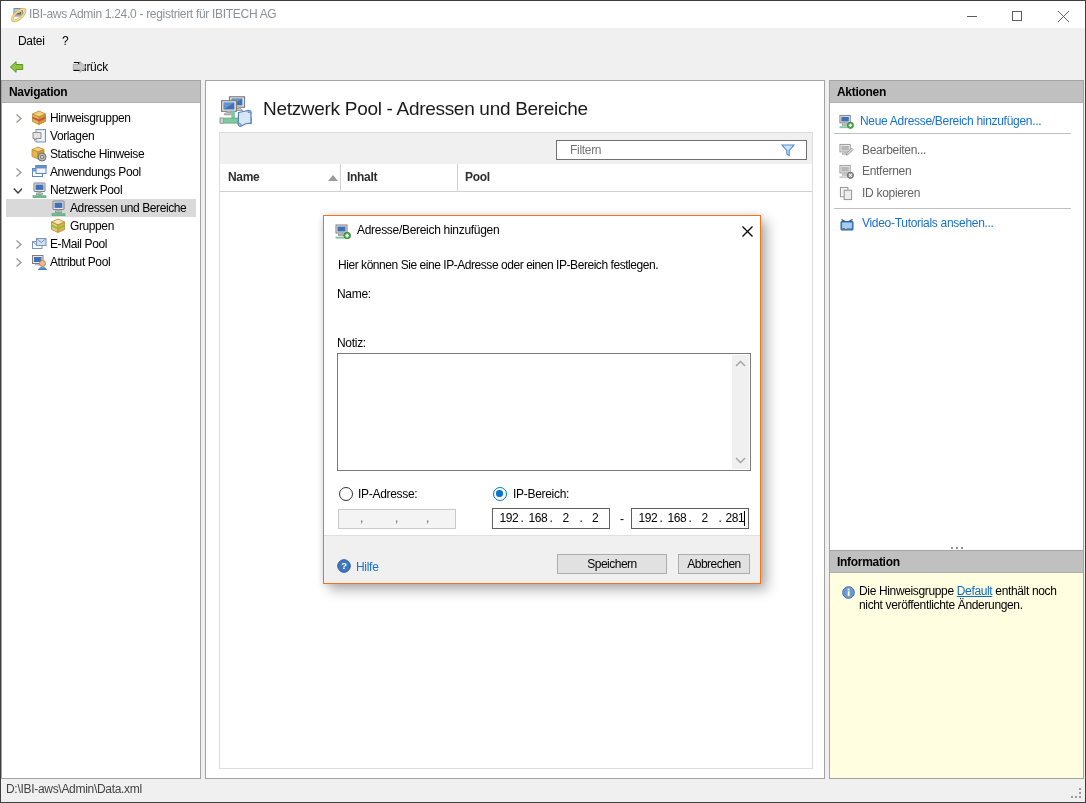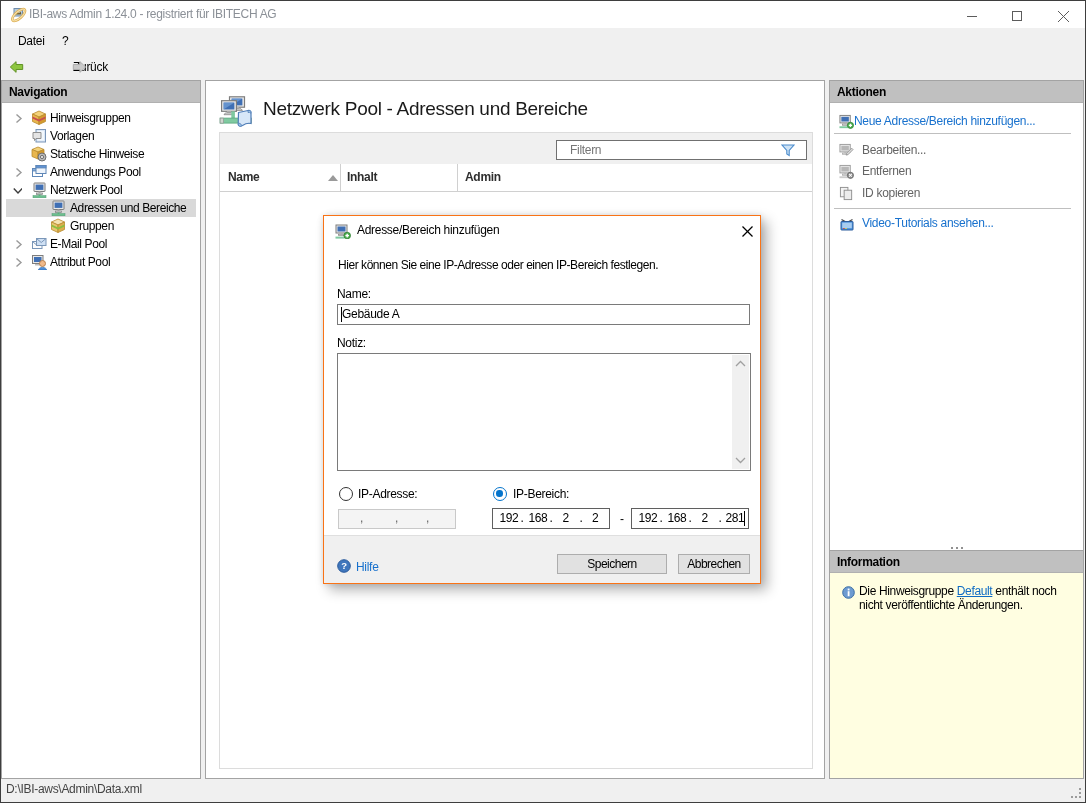--- a/index.html
+++ b/index.html
@@ -195,39 +195,39 @@
         <path d="M1 1 L13 1 L8.2 6.5 L8.2 11.5 L5.8 10 L5.8 6.5 Z" fill="#cfe3f5" stroke="#4b8ccd" stroke-width="1.1"></path>
       </svg>
     </div>
 
     <div class="abs" style="left:0;top:31px;right:0;height:28px;border-bottom:1px solid #d0d0d0;background:#fff;">
       <div class="abs" style="left:8px;top:0;line-height:27px;font-weight:bold;color:#2e2e2e;">Name</div>
       <div class="abs" style="left:108px;top:11px;width:0;height:0;border-left:5.5px solid transparent;border-right:5.5px solid transparent;border-bottom:6px solid #9a9a9a;"></div>
       <div class="abs" style="left:120px;top:0;bottom:0;width:1px;background:#d0d0d0;"></div>
       <div class="abs" style="left:127px;top:0;line-height:27px;font-weight:bold;color:#2e2e2e;">Inhalt</div>
       <div class="abs" style="left:237px;top:0;bottom:0;width:1px;background:#d0d0d0;"></div>
-      <div class="abs" style="left:245px;top:0;line-height:27px;font-weight:bold;color:#2e2e2e;">Admin</div>
+      <div class="abs" style="left:245px;top:0;line-height:27px;font-weight:bold;color:#2e2e2e;">Pool</div>
     </div>
   </div>
 </div>
 
 <div class="panel" style="left:829px;top:80px;width:255px;height:470px;border-bottom:none;">
   <div class="phead">Aktionen</div>
   <div id="actions">
       <span class="abs" style="left:9px;top:33px;"><svg width="15" height="15" viewBox="0 0 16 15">
           <rect x="1" y="1" width="11" height="8" fill="#ececec" stroke="#7d7d7d" stroke-width="1"></rect>
           <rect x="2.5" y="2.5" width="8" height="5" fill="#3f6fb4"></rect>
           <rect x="5.6" y="9" width="2" height="1.4" fill="#c3c3c3"></rect>
           <rect x="3.6" y="10.2" width="6" height="1.3" fill="#e3e3e3" stroke="#7d7d7d" stroke-width="0.6"></rect>
           <rect x="0.5" y="12.6" width="9" height="2" fill="#7fc9a0"></rect>
           <circle cx="12.2" cy="11.6" r="3.3" fill="#4caf50" stroke="#2e7d32" stroke-width="0.8"></circle>
           <rect x="11.5" y="9.9" width="1.4" height="3.4" fill="#fff"></rect>
           <rect x="10.5" y="10.9" width="3.4" height="1.4" fill="#fff"></rect>
         </svg></span>
-      <div class="act alink" style="left:24px;top:30px;height:21px;line-height:21px;">Neue Adresse/Bereich hinzufügen...</div>
+      <div class="act alink" style="left:30px;top:30px;height:21px;line-height:21px;">Neue Adresse/Bereich hinzufügen...</div>
       <div class="asep" style="left:4px;right:12px;top:52px;"></div>
       <span class="abs" style="left:9px;top:62px;"><svg width="15" height="15" viewBox="0 0 16 15">
           <rect x="1" y="1" width="11" height="8" fill="#ececec" stroke="#9a9a9a" stroke-width="1"></rect>
           <rect x="2.5" y="2.5" width="8" height="5" fill="#b7b7b7"></rect>
           <rect x="5.6" y="9" width="2" height="1.4" fill="#c3c3c3"></rect>
           <rect x="3.6" y="10.2" width="6" height="1.3" fill="#e3e3e3" stroke="#9a9a9a" stroke-width="0.6"></rect>
           <path d="M13.5 5 L15 6.5 L9.5 12 L7.6 12.4 L8 10.5 Z" fill="#d9d9d9" stroke="#8a8a8a" stroke-width="0.8"></path>
         </svg></span>
       <div class="act adis" style="left:32px;top:59px;height:21px;line-height:21px;">Bearbeiten...</div>
       <span class="abs" style="left:9px;top:83px;"><svg width="15" height="15" viewBox="0 0 16 15">
@@ -296,21 +296,20 @@
       </svg></div>
   <div class="abs" style="left:33px;top:0;height:29px;line-height:29px;color:#000;">Adresse/Bereich hinzufügen</div>
   <svg class="abs" style="left:418px;top:10px" width="11" height="11">
       <line x1="0.5" y1="0.5" x2="10.5" y2="10.5" stroke="#000" stroke-width="1.2"></line>
       <line x1="10.5" y1="0.5" x2="0.5" y2="10.5" stroke="#000" stroke-width="1.2"></line>
     </svg>
 
   <div class="dlabel" style="left:14px;top:42px;letter-spacing:-0.45px;">Hier können Sie eine IP-Adresse oder einen IP-Bereich festlegen.</div>
 
   <div class="dlabel" style="left:13px;top:71px;">Name:</div>
-  <div class="dinput" style="left:13px;top:88px;width:413px;height:21px;">Gebäude A<span class="abs" style="left:3px;top:2px;width:1px;height:15px;background:#000;"></span></div>
 
   <div class="dlabel" style="left:13px;top:120px;">Notiz:</div>
   <div class="dinput" style="left:13px;top:137px;width:414px;height:118px;">
     <div class="abs" style="right:1px;top:1px;width:17px;bottom:1px;background:#f0f0f0;">
       <svg class="abs" style="left:3px;top:5px" width="11" height="7">
           <path d="M1 6 L5.5 1.5 L10 6" fill="none" stroke="#a0a0a0" stroke-width="1.3"></path>
         </svg>
       <svg class="abs" style="left:3px;bottom:5px" width="11" height="7">
           <path d="M1 1 L5.5 5.5 L10 1" fill="none" stroke="#a0a0a0" stroke-width="1.3"></path>
         </svg>

